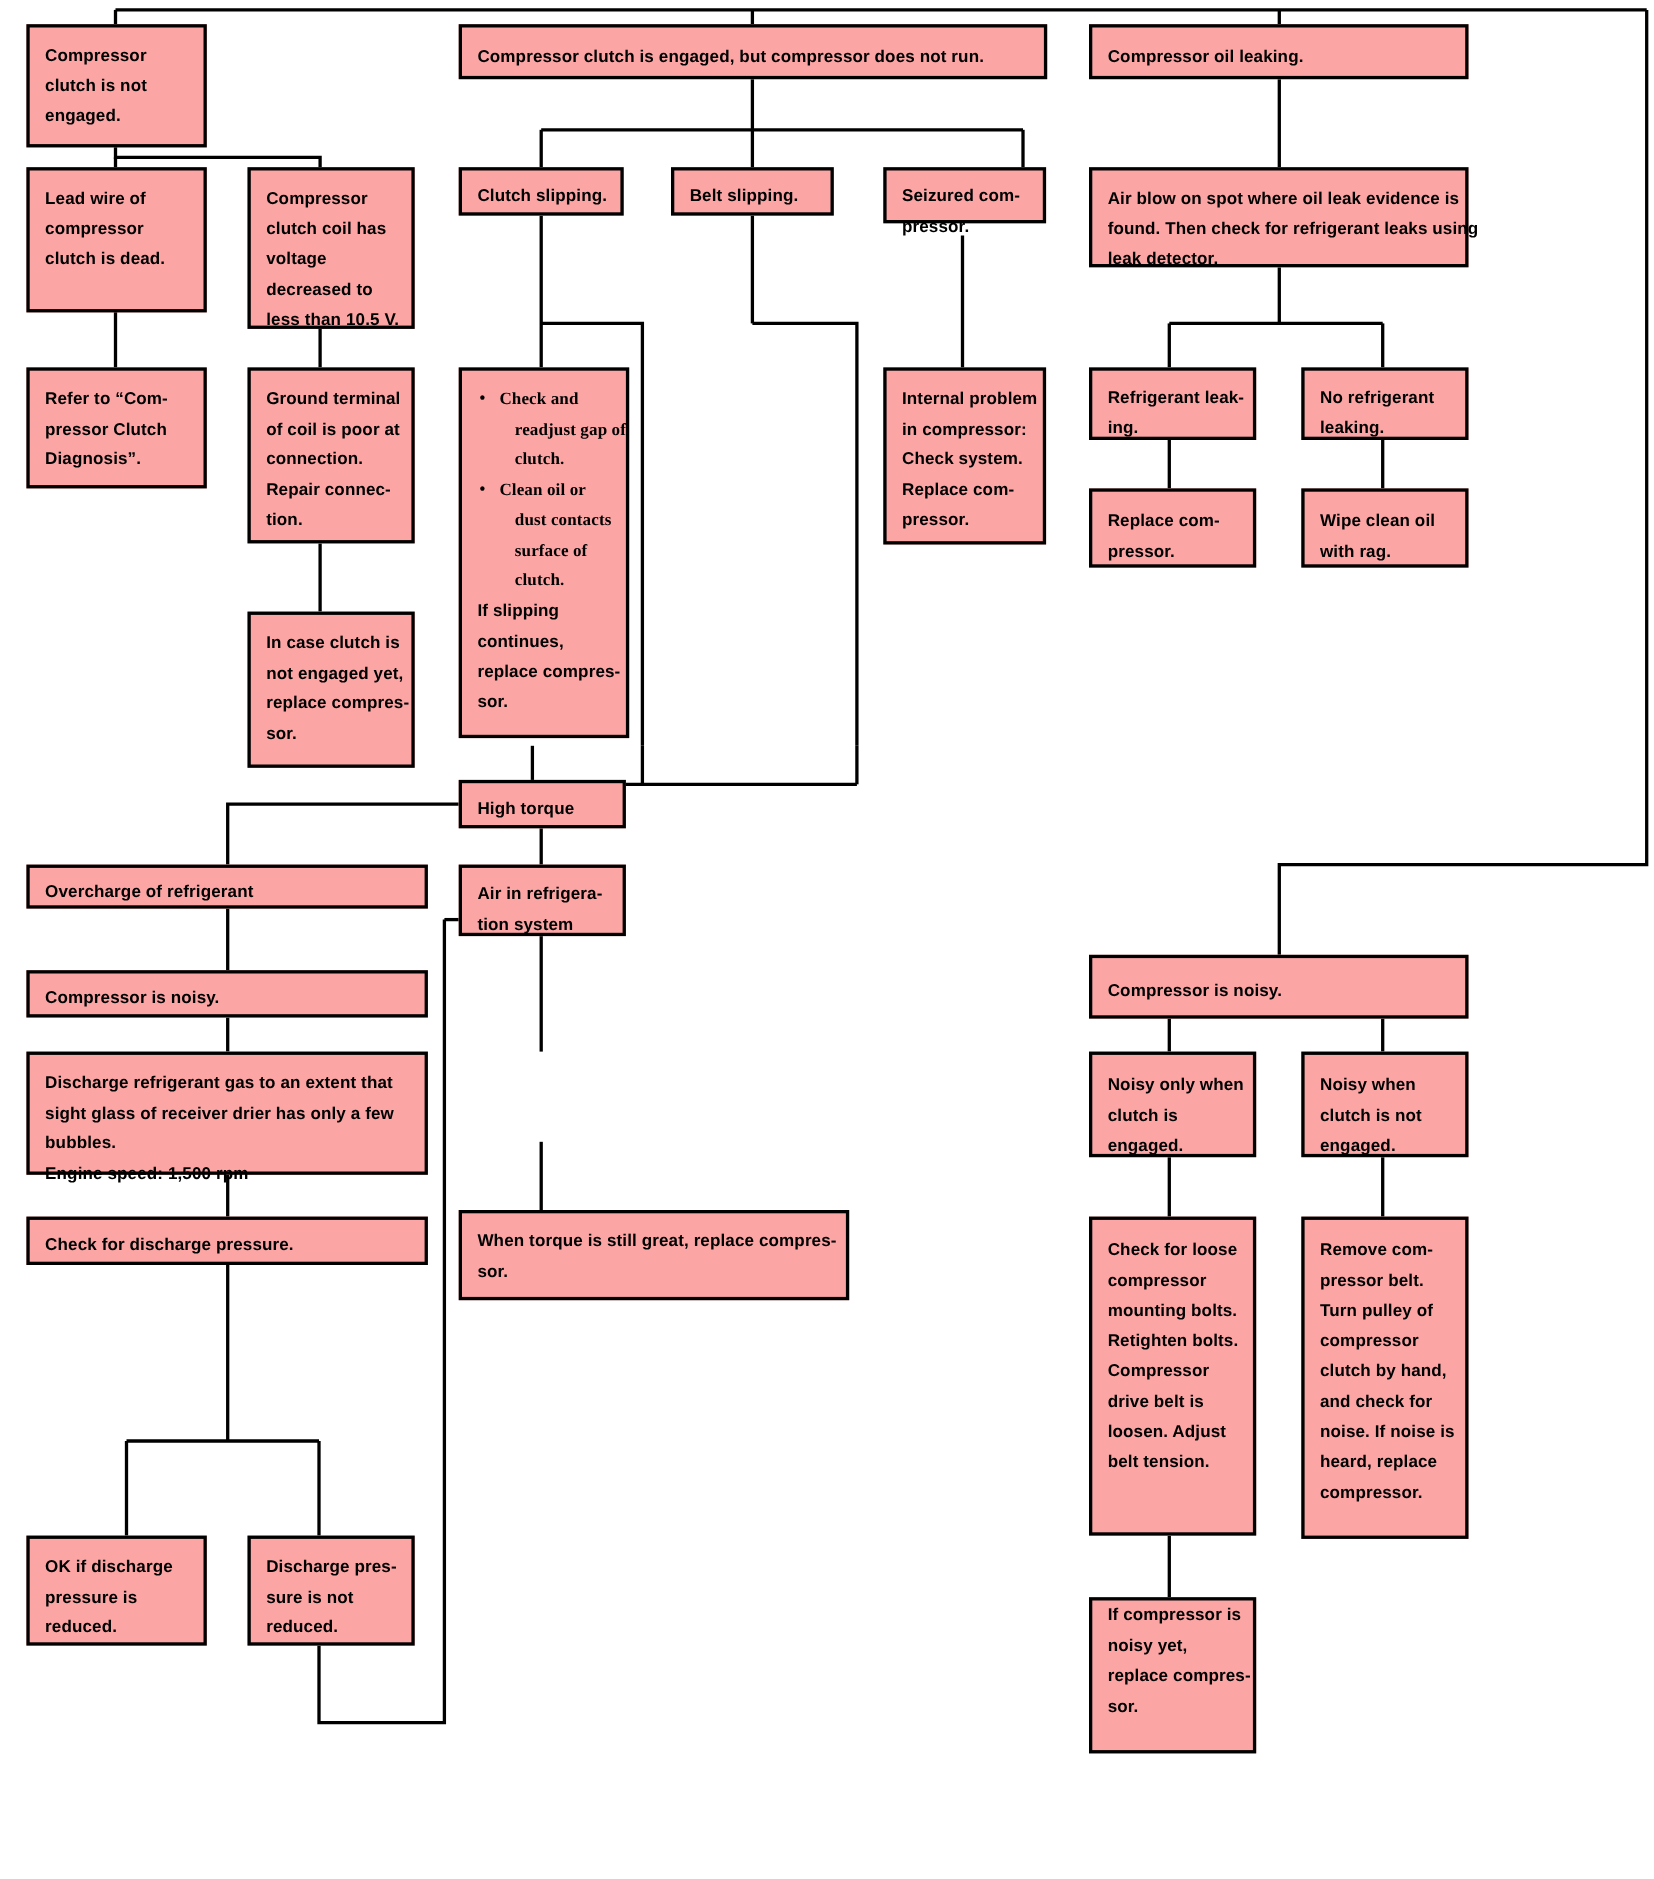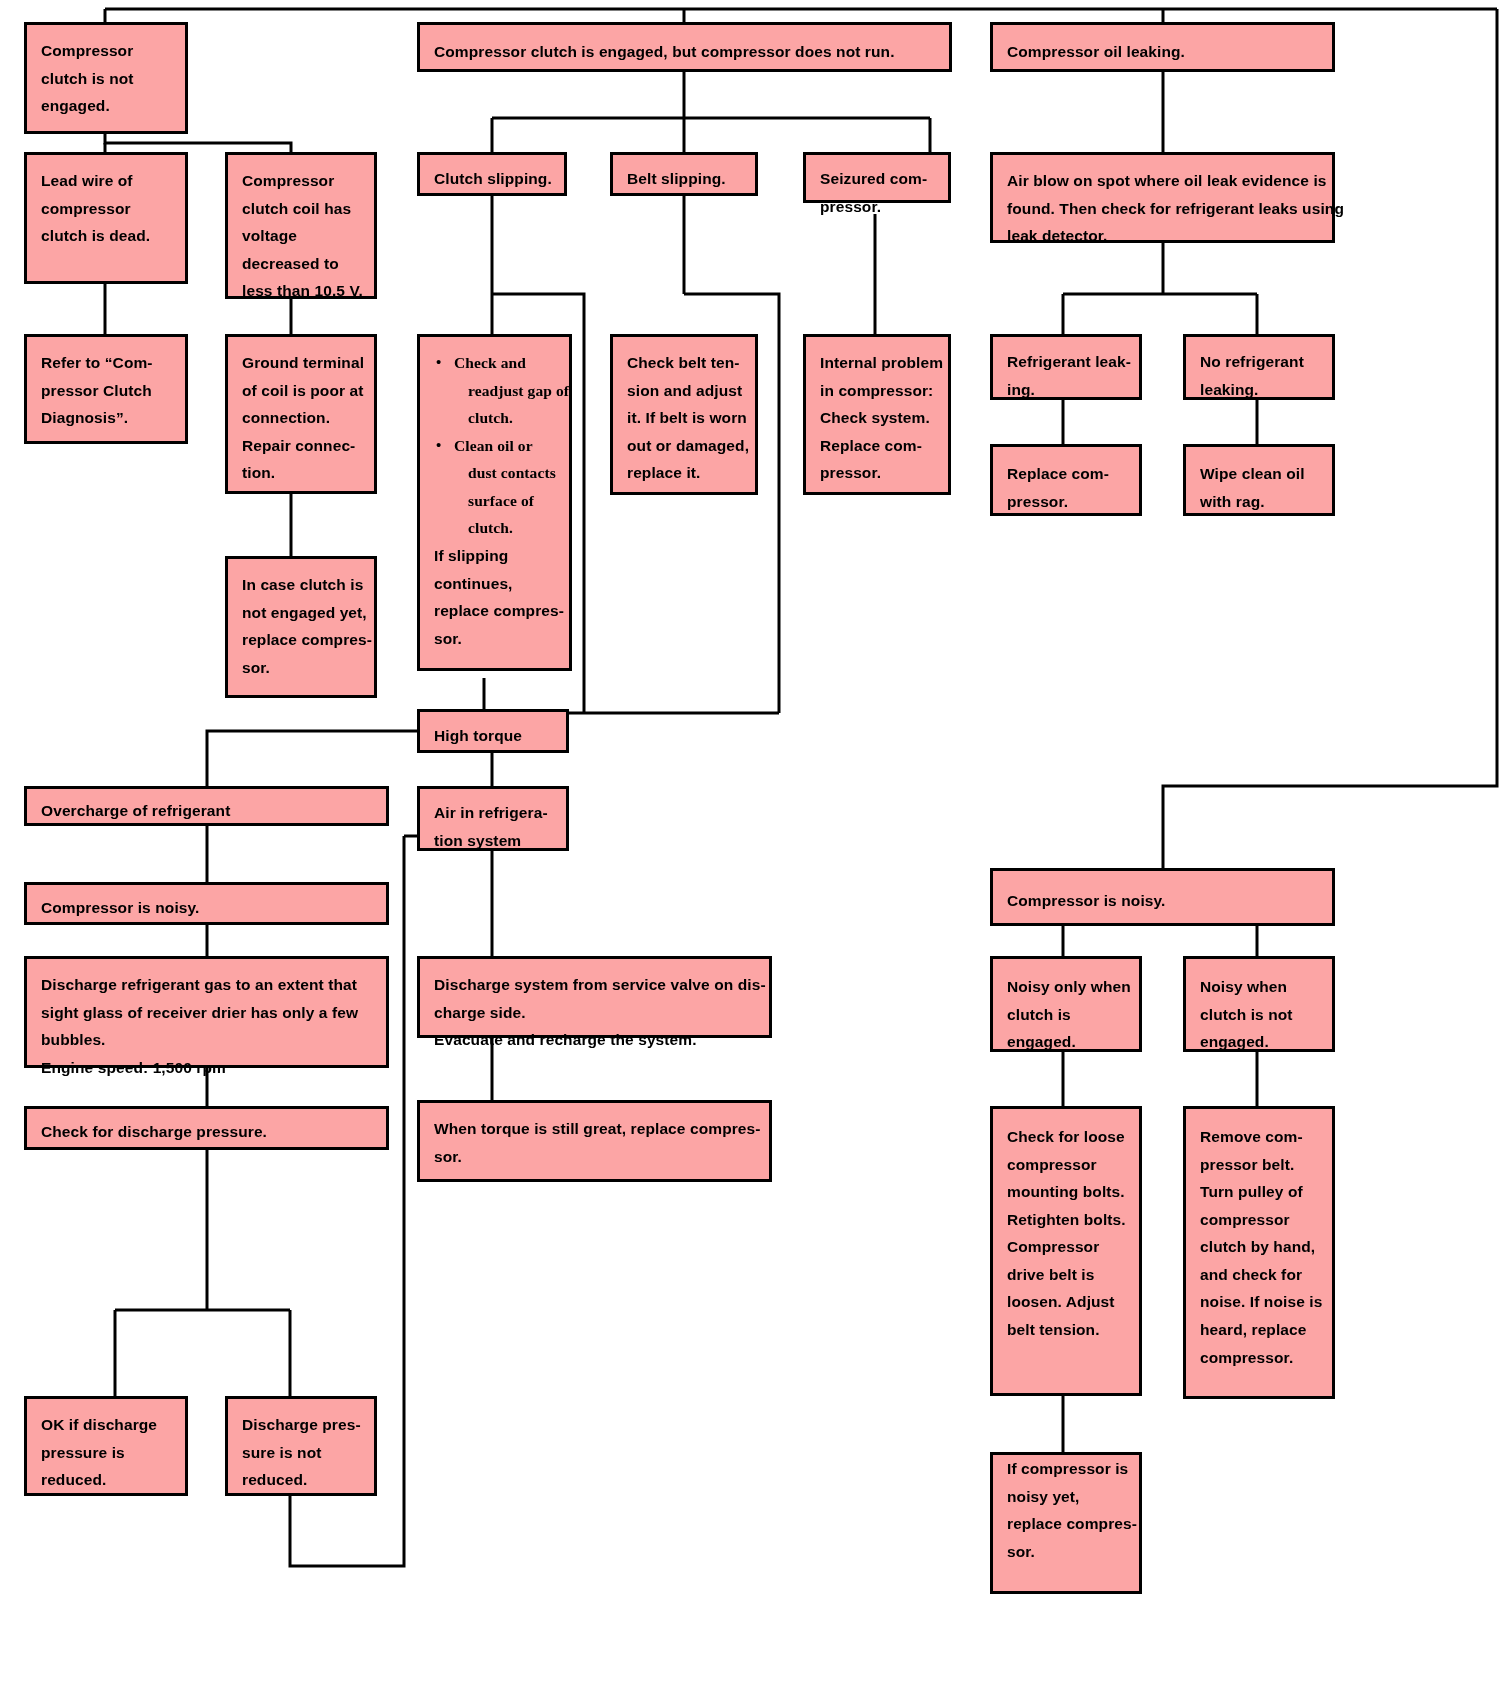--- a/index.html
+++ b/index.html
@@ -153,27 +153,20 @@
     <span class="bl">Clean oil or</span>
     <span class="bl cont">dust contacts</span>
     <span class="bl cont">surface of</span>
     <span class="bl cont">clutch.</span>
     <span class="ln">If slipping</span>
     <span class="ln">continues,</span>
     <span class="ln">replace compres-</span>
     <span class="ln">sor.</span>
   </div>
 
-  <div class="node" style="left:610px;top:334px;width:148px;height:161px;">
-    <span class="ln">Check belt ten-</span>
-    <span class="ln">sion and adjust</span>
-    <span class="ln">it. If belt is worn</span>
-    <span class="ln">out or damaged,</span>
-    <span class="ln">replace it.</span>
-  </div>
 
   <div class="node" style="left:803px;top:334px;width:148px;height:161px;">
     <span class="ln">Internal problem</span>
     <span class="ln">in compressor:</span>
     <span class="ln">Check system.</span>
     <span class="ln">Replace com-</span>
     <span class="ln">pressor.</span>
   </div>
 
   <div class="node" style="left:417px;top:709px;width:152px;height:44px;padding-top:10px;">
@@ -197,25 +190,20 @@
     <span class="ln">Discharge refrigerant gas to an extent that</span>
     <span class="ln">sight glass of receiver drier has only a few</span>
     <span class="ln">bubbles.</span>
     <span class="ln">Engine speed: 1,500 rpm</span>
   </div>
 
   <div class="node" style="left:24px;top:1106px;width:365px;height:44px;padding-top:9px;">
     <span class="ln">Check for discharge pressure.</span>
   </div>
 
-  <div class="node" style="left:417px;top:956px;width:355px;height:82px;">
-    <span class="ln">Discharge system from service valve on dis-</span>
-    <span class="ln">charge side.</span>
-    <span class="ln">Evacuate and recharge the system.</span>
-  </div>
 
   <div class="node" style="left:417px;top:1100px;width:355px;height:82px;">
     <span class="ln">When torque is still great, replace compres-</span>
     <span class="ln">sor.</span>
   </div>
 
   <div class="node" style="left:24px;top:1396px;width:164px;height:100px;">
     <span class="ln">OK if discharge</span>
     <span class="ln">pressure is</span>
     <span class="ln">reduced.</span>

